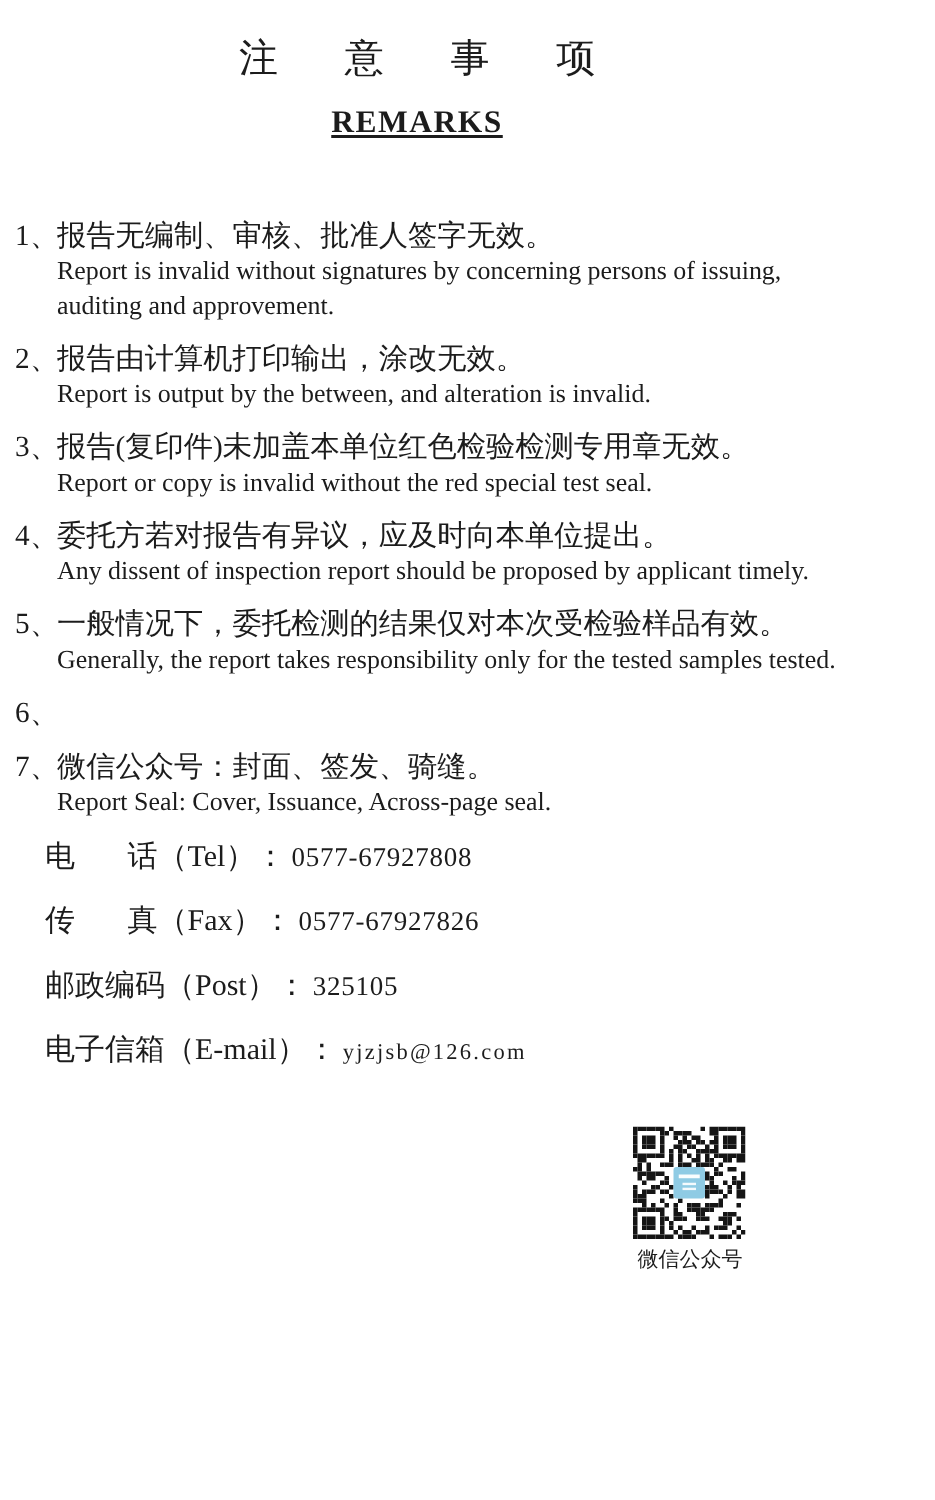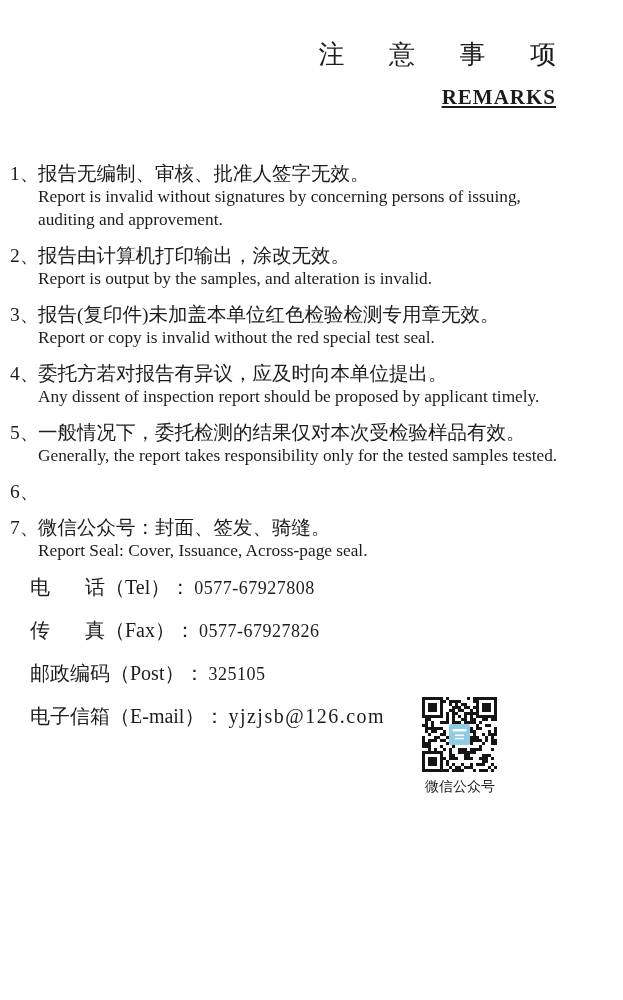--- a/index.html
+++ b/index.html
@@ -5,21 +5,21 @@
   html,body{margin:0;padding:0;background:#ffffff;}
   .page{
     position:relative;
     width:623px;height:1000px;
     background:#ffffff;
     color:#1c1c1c;
     font-family:"Liberation Serif","DejaVu Serif",serif;
     overflow:hidden;
   }
   
-  .title-block{width:556px;text-align:right;padding-top:40px;}
+  .title-block{width:556px;text-align:center;padding-top:24px;}
   .title-cn{
     font-size:26px;line-height:30px;
     word-spacing:38px;
     font-weight:500;
     white-space:nowrap;
   }
   .title-en{
     font-size:21px;line-height:26px;
     font-weight:bold;letter-spacing:1px;
     margin-top:14px;
@@ -38,23 +38,23 @@
   .en{font-size:17.3px;line-height:23px;}
   
   .address{margin:45px 0 0 22px;width:596px;}
   .addr-cn{font-size:19px;line-height:27px;}
   .addr-en{font-size:18px;line-height:27px;}
   
   .contact{margin:6px 0 0 30px;width:390px;}
   .contact-row{line-height:24px;margin-bottom:17px;white-space:nowrap;}
   .c-label{font-size:20px;word-spacing:30px;}
   .c-value{font-size:18px;margin-left:4px;letter-spacing:0.5px;}
-  .contact-row.email .c-value{font-size:20px;letter-spacing:1.5px;}
+  .contact-row.email .c-value{font-size:15px;letter-spacing:1.5px;}
   
-  .qr-block{position:absolute;left:422px;top:697px;width:76px;text-align:center;}
+  .qr-block{position:absolute;left:422px;top:751px;width:76px;text-align:center;}
   .qr-box{width:75px;height:75px;}
   .qr-caption{font-size:14px;line-height:16px;margin-top:7px;white-space:nowrap;}
 </style>
 </head>
 <body>
 
 <div class="page">
 
   <div class="title-block">
     <div class="title-cn">注 意 事 项</div>
@@ -68,21 +68,21 @@
       <div class="item-body">
         <div class="cn">报告无编制、审核、批准人签字无效。</div>
         <div class="en">Report is invalid without signatures by concerning persons of issuing, auditing and approvement.</div>
       </div>
     </div>
 
     <div class="item">
       <div class="item-num">2、</div>
       <div class="item-body">
         <div class="cn">报告由计算机打印输出，涂改无效。</div>
-        <div class="en">Report is output by the samples, and alteration is invalid.</div>
+        <div class="en">Report is output by the between, and alteration is invalid.</div>
       </div>
     </div>
 
     <div class="item">
       <div class="item-num">3、</div>
       <div class="item-body">
         <div class="cn">报告(复印件)未加盖本单位红色检验检测专用章无效。</div>
         <div class="en">Report or copy is invalid without the red special test seal.</div>
       </div>
     </div>

